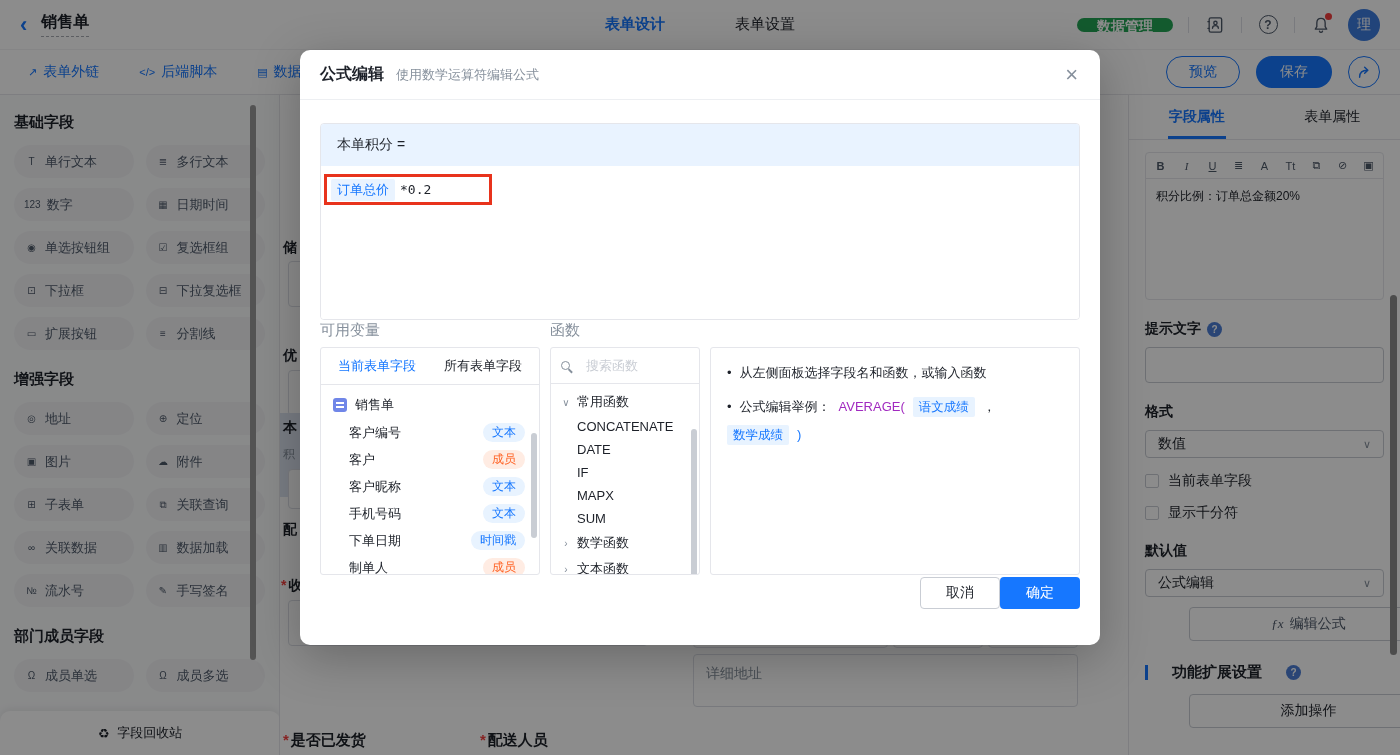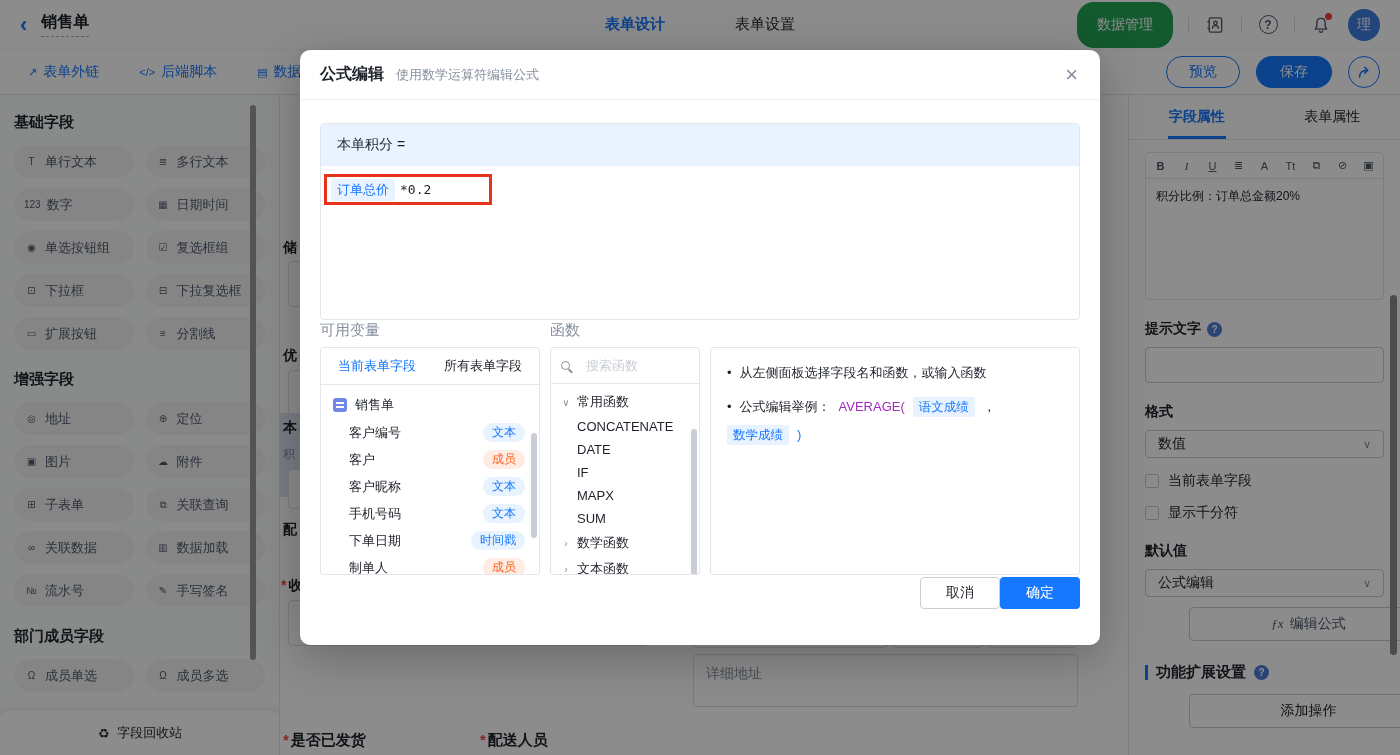--- a/index.html
+++ b/index.html
@@ -11,21 +11,21 @@
   body{position:relative;background:#F2F3F5;font-family:"Liberation Sans","DejaVu Sans",sans-serif;color:var(--ink);}
 
   
   .topbar{position:absolute;top:0;left:0;width:1400px;height:50px;background:#fff;display:flex;align-items:center;padding:0 20px;z-index:5;border-bottom:1px solid #F2F3F5;}
   .back{color:var(--primary);font-size:22px;font-weight:bold;margin-right:14px;cursor:pointer;line-height:1;}
   .doc-title{font-size:16px;font-weight:700;color:var(--ink);border-bottom:1px dashed #A8ABB2;padding-bottom:3px;cursor:text;}
   .topbar-center{position:absolute;left:50%;transform:translateX(-50%);display:flex;gap:70px;}
   .top-tab{font-size:15px;color:var(--ink);cursor:pointer;}
   .top-tab.active{color:var(--primary);font-weight:600;}
   .topbar-right{margin-left:auto;display:flex;align-items:center;}
-  .btn-green{background:var(--green);color:#fff;border:none;border-radius:17px;height:46px;padding:0 20px;font-size:14px;cursor:pointer;font-family:inherit;}
+  .btn-green{background:var(--green);color:#fff;border:none;border-radius:17px;height:14px;padding:0 20px;font-size:14px;cursor:pointer;font-family:inherit;font-weight:bold;}
   .vdiv{width:1px;height:16px;background:#DCDFE6;margin:0 15px;}
   .tb-ico{width:22px;height:22px;display:flex;align-items:center;justify-content:center;color:var(--ink2);position:relative;cursor:pointer;}
   .tb-ico svg{stroke:var(--ink2);fill:none;stroke-width:1.6;stroke-linecap:round;stroke-linejoin:round;}
   .help-circle{width:19px;height:19px;border:1.6px solid var(--ink2);border-radius:50%;display:flex;align-items:center;justify-content:center;font-size:12px;font-weight:bold;color:var(--ink2);}
   .bell-dot{position:absolute;top:-1px;right:0;width:7px;height:7px;border-radius:50%;background:#F53F3F;}
   .avatar{width:32px;height:32px;border-radius:50%;background:#3C7CDF;color:#fff;font-size:14px;display:flex;align-items:center;justify-content:center;margin-left:16px;cursor:pointer;}
 
   
   .subbar{position:absolute;top:50px;left:0;width:1400px;height:45px;background:#fff;border-bottom:1px solid var(--line);display:flex;align-items:center;padding:0 20px 0 28px;z-index:4;}
   .subbar-left{display:flex;gap:40px;}
@@ -73,21 +73,21 @@
   .ed-content{height:120px;padding:9px 10px;font-size:12px;color:var(--ink);}
   .rp-label{margin:20px 0 9px;font-size:14px;font-weight:700;color:var(--ink);display:flex;align-items:center;gap:6px;}
   .qmark{width:15px;height:15px;border-radius:50%;background:#4D7FD6;color:#fff;font-size:10px;font-weight:bold;display:inline-flex;align-items:center;justify-content:center;}
   .rp-input{height:36px;border:1px solid var(--line2);border-radius:4px;background:#fff;}
   .rp-select{height:28px;border:1px solid var(--line2);border-radius:4px;display:flex;align-items:center;justify-content:space-between;padding:0 12px;font-size:14px;color:var(--ink);cursor:pointer;}
   .chev{color:var(--muted);font-size:11px;}
   .cb-row{display:flex;align-items:center;gap:9px;margin-top:14px;font-size:14px;color:var(--ink);}
   .cb{width:14px;height:14px;border:1px solid var(--line2);border-radius:2px;background:#fff;flex:none;cursor:pointer;}
   .fx-btn,.add-btn{margin-top:10px;width:100%;height:34px;border:1px solid var(--line2);border-radius:4px;background:#fff;display:flex;align-items:center;justify-content:center;gap:6px;font-size:14px;color:var(--ink2);cursor:pointer;font-family:inherit;margin-left:44px;}
   .fx-sym{font-family:"Liberation Serif",serif;font-style:italic;font-size:13px;}
-  .ext-title{margin-top:22px;display:flex;align-items:center;gap:8px;font-size:15px;font-weight:700;color:var(--ink);}
+  .ext-title{margin-top:22px;display:flex;align-items:center;gap:24px;font-size:15px;font-weight:700;color:var(--ink);}
   .ext-bar{width:3px;height:15px;background:var(--primary);}
   .add-btn{color:var(--ink);margin-top:12px;}
   .rp-scroll{position:absolute;right:3px;top:200px;width:7px;height:360px;border-radius:4px;background:#8A8A8A;}
 
   
   .overlay{position:absolute;inset:0;background:rgba(0,0,0,0.45);z-index:10;}
   .modal{position:absolute;left:300px;top:50px;width:800px;height:595px;background:#fff;border-radius:10px;z-index:20;box-shadow:0 12px 48px rgba(0,0,0,.25);}
   .m-head{height:50px;display:flex;align-items:center;padding:0 20px;border-bottom:1px solid #EDEFF2;}
   .m-title{font-size:16px;font-weight:700;color:var(--ink);}
   .m-sub{font-size:13px;color:var(--muted);margin-left:12px;}

